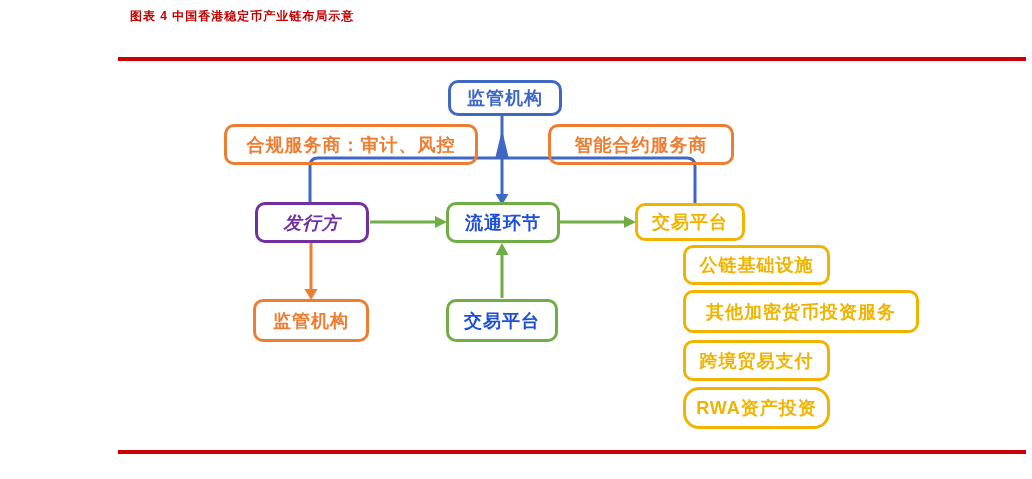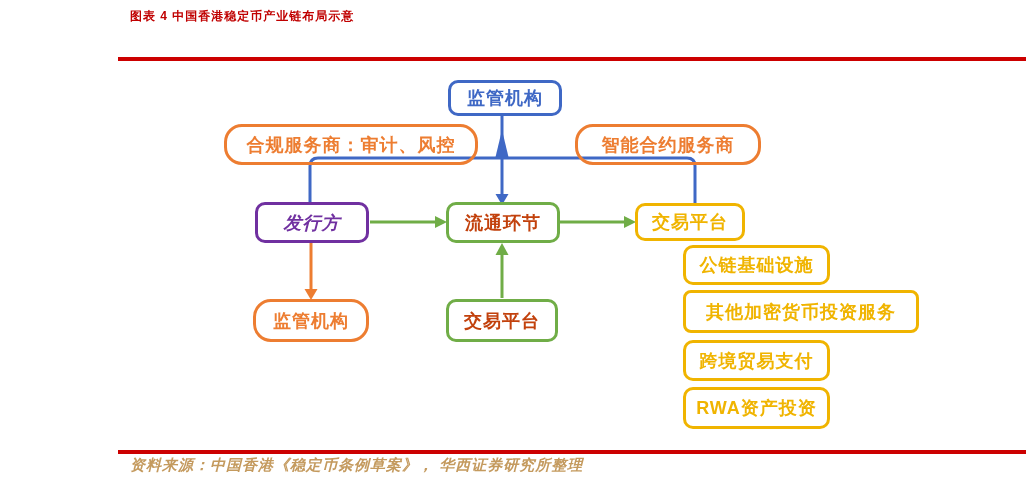--- a/index.html
+++ b/index.html
@@ -8,23 +8,23 @@
   .figure-title{position:absolute;left:130px;top:8px;font-size:12px;font-weight:bold;color:#C00000;letter-spacing:1px;}
   .rule{position:absolute;left:118px;width:908px;height:4px;background:#CC0000;}
   .rule.top{top:57px;}
   .rule.bottom{top:450px;}
   .source-note{position:absolute;left:130px;top:456px;font-size:15px;font-style:italic;font-weight:bold;color:#C49A5E;letter-spacing:1px;}
   .connectors{position:absolute;left:0;top:0;width:1032px;height:479px;pointer-events:none;}
   .node{position:absolute;display:flex;align-items:center;justify-content:center;
         border:3px solid;border-radius:10px;background:transparent;
         font-size:18px;font-weight:bold;letter-spacing:1px;white-space:nowrap;box-sizing:border-box;}
   .node.blue{border-color:#3F68C5;color:#3F68C5;}
-  .node.orange{border-color:#ED7D31;color:#ED7D31;border-radius:18px;}
+  .node.orange{border-color:#ED7D31;color:#ED7D31;}
   .node.purple{border-color:#7030A0;color:#7030A0;font-style:italic;}
-  .node.green{border-color:#70AD47;color:#c2410c;}
+  .node.green{border-color:#70AD47;color:#1d4ed8;}
   .node.gold{border-color:#F0B400;color:#F0B400;}
 </style>
 </head>
 <body>
 
 <div class="canvas">
 
   <div class="figure-title">图表 4 中国香港稳定币产业链布局示意</div>
   <div class="rule top"></div>
 
@@ -50,21 +50,21 @@
   </svg>
 
   <div class="node blue" style="left:448px;top:80px;width:114px;height:36px;">
     <span>监管机构</span>
   </div>
 
   <div class="node orange" style="left:224px;top:124px;width:254px;height:41px;">
     <span>合规服务商：审计、风控</span>
   </div>
 
-  <div class="node orange" style="left:575px;top:124px;width:186px;height:41px;">
+  <div class="node orange" style="left:548px;top:124px;width:186px;height:41px;">
     <span>智能合约服务商</span>
   </div>
 
   <div class="node purple" style="left:255px;top:202px;width:114px;height:41px;">
     <span>发行方</span>
   </div>
 
   <div class="node green" style="left:446px;top:202px;width:114px;height:41px;">
     <span>流通环节</span>
   </div>
@@ -78,28 +78,27 @@
   </div>
 
   <div class="node gold" style="left:683px;top:245px;width:147px;height:40px;">
     <span>公链基础设施</span>
   </div>
 
   <div class="node green" style="left:446px;top:299px;width:112px;height:43px;">
     <span>交易平台</span>
   </div>
 
-  <div class="node gold" style="left:683px;top:290px;width:236px;height:43px;border-radius:8px;">
+  <div class="node gold" style="left:683px;top:290px;width:236px;height:43px;">
     <span>其他加密货币投资服务</span>
   </div>
 
   <div class="node gold" style="left:683px;top:340px;width:147px;height:41px;">
     <span>跨境贸易支付</span>
   </div>
 
-  <div class="node gold" style="left:683px;top:387px;width:147px;height:42px;">
+  <div class="node gold" style="left:683px;top:387px;width:147px;height:42px;border-radius:16px;">
     <span>RWA资产投资</span>
   </div>
 
   <div class="rule bottom"></div>
-  <div class="source-note">资料来源：中国香港《稳定币条例草案》， 华西证券研究所整理</div>
 
 </div>
 
 </body></html>

